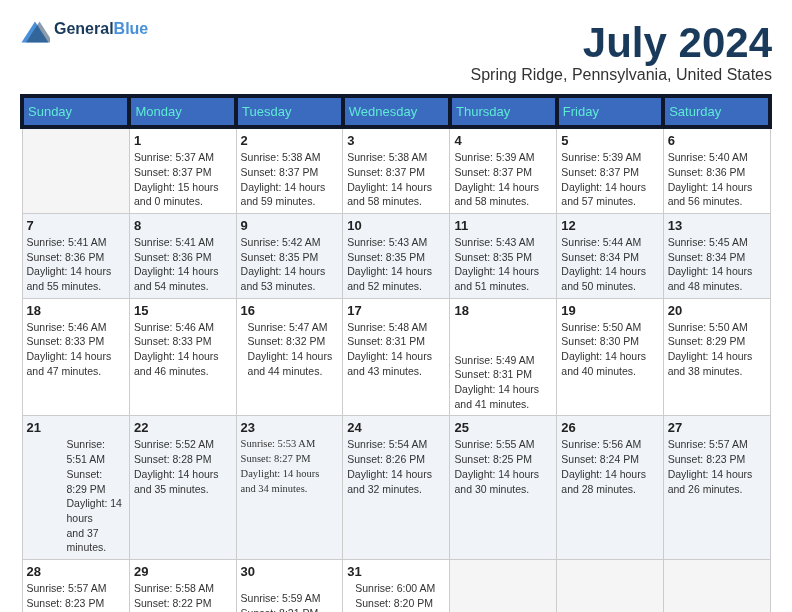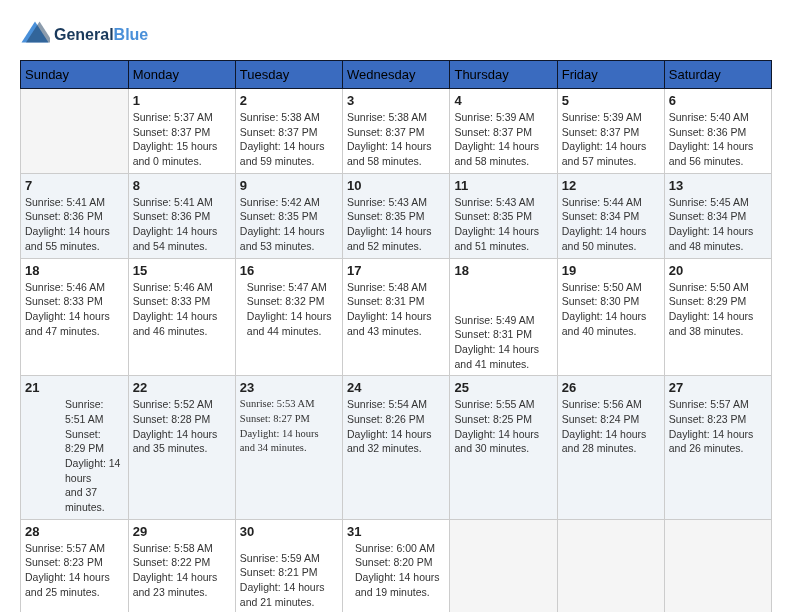--- a/index.html
+++ b/index.html
@@ -11,21 +11,20 @@
       padding: 20px;
     }
     .header {
       display: flex;
       justify-content: space-between;
       align-items: flex-start;
       margin-bottom: 10px;
     }
     .logo {
       display: flex;
-      align-items: center;
     }
     .logo-icon {
       width: 30px;
       height: 30px;
       margin-right: 4px;
     }
     .title-block {
       text-align: right;
     }
     .month-title {
@@ -38,26 +37,26 @@
       font-size: 16px;
       color: #333;
     }
     .calendar {
       width: 100%;
       border-collapse: collapse;
       font-size: 11px;
     }
     .calendar th {
       background: #3a6bbf;
-      color: #000000;
+      color: #5eead4;
       padding: 6px 4px;
       text-align: left;
       font-size: 13px;
       font-weight: normal;
-      border: 1px solid #0f172a;
+      border: 4px solid #0f172a;
     }
     .calendar td {
       border: 1px solid #ccc;
       vertical-align: top;
       padding: 4px;
       width: 108px;
       min-height: 80px;
       background: #fff;
     }
     .calendar td.empty {
@@ -85,20 +84,24 @@
 <div class="header">
   <div class="logo">
     <svg class="logo-icon" viewBox="0 0 40 40" xmlns="http://www.w3.org/2000/svg">
       <polygon points="20,2 38,30 2,30" fill="#4a90d9"></polygon>
       <polygon points="26,2 44,30 8,30" fill="#1a3a5c" opacity="0.5"></polygon>
     </svg>
     <div>
       <div style="font-size:16px;font-weight:bold;color:#1a3a5c;">General<span style="color:#4a90d9;">Blue</span></div>
     </div>
   </div>
+  <div class="title-block">
+    <div class="month-title">July 2024</div>
+    <div class="location">Spring Ridge, Pennsylvania, United States</div>
+  </div>
 </div>
 
 <table class="calendar">
   <thead>
     <tr>
     <th>Sunday</th>
         <th>Monday</th>
         <th>Tuesday</th>
         <th>Wednesday</th>
         <th>Thursday</th>

